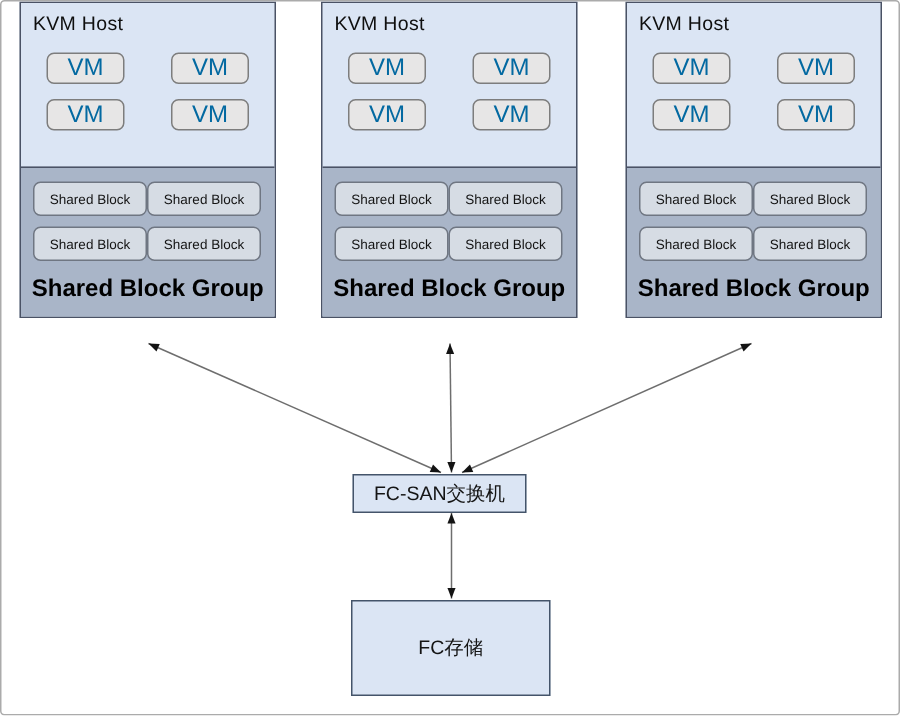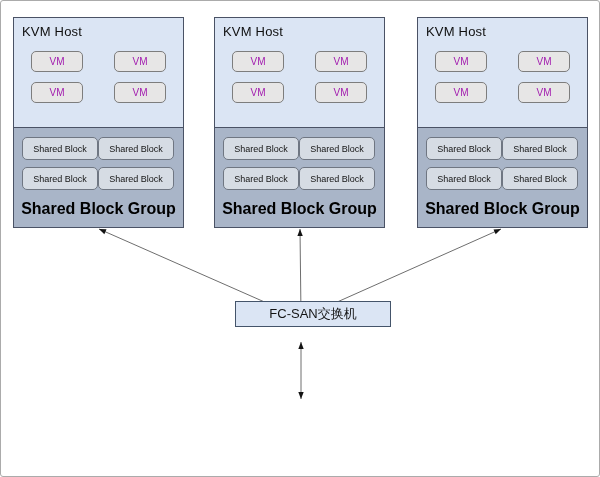--- a/index.html
+++ b/index.html
@@ -4,39 +4,39 @@
 <style>
   html,body { margin:0; padding:0; background:#ffffff; }
   .canvas {
     position:relative; width:600px; height:477px; box-sizing:border-box;
     background:#ffffff; border:1px solid #ababab; border-radius:3px;
     font-family:"Liberation Sans","DejaVu Sans",sans-serif; overflow:hidden;
   }
 
   
   .host {
-    position:absolute; top:16px; width:171px; height:211px; box-sizing:border-box;
+    position:absolute; top:0; width:171px; height:211px; box-sizing:border-box;
     border:1px solid #4a5265; background:#dbe5f4;
     display:flex; flex-direction:column;
   }
   .host--1 { left:12px; }
   .host--2 { left:213px; }
   .host--3 { left:416px; }
 
   .host-top { height:109px; box-sizing:border-box; }
   .host-title { font-size:13px; color:#0f0f0f; padding:6px 0 0 8px; letter-spacing:0.2px; }
 
   .vm-grid {
     display:grid; grid-template-columns:52px 52px; justify-content:space-between;
     row-gap:10px; padding:12px 17px 0 17px;
   }
   .vm {
     height:21px; box-sizing:border-box; background:#e7e6e6; border:1px solid #7d7d7d;
     border-radius:5px; display:flex; align-items:center; justify-content:center;
-    font-size:10px; color:#a21caf;text-align:right;
+    font-size:16px; color:#0369a1;text-align:right;
   }
 
   .host-bottom {
     flex:1; background:#a9b5c8; border-top:1px solid #4a5265;
     display:flex; flex-direction:column; box-sizing:border-box;
   }
   .sb-grid {
     display:grid; grid-template-columns:76px 76px; justify-content:space-between;
     row-gap:7px; padding:9px 11px 0 8px;
   }
@@ -48,21 +48,21 @@
   .sb-group-label {
     flex:1; display:flex; align-items:center; justify-content:center;
     font-size:16px; font-weight:bold; color:#000000;
   }
 
   
   .node {
     position:absolute; box-sizing:border-box; background:#dbe5f4; border:1px solid #44546a;
     display:flex; align-items:center; justify-content:center; color:#141414;
   }
-  .node--switch  { left:234px; top:300px; width:156px; height:26px; font-size:13px; }
+  .node--switch  { left:234px; top:315px; width:116px; height:26px; font-size:13px; }
   .node--storage { left:233px; top:399px; width:133px; height:64px; font-size:13px; }
 
   
   svg.arrows { position:absolute; left:0; top:0; width:600px; height:477px; pointer-events:none; }
   svg.arrows line { stroke:#6e6e6e; stroke-width:1; }
   svg.arrows marker path { fill:#131313; stroke:none; }
 </style>
 </head>
 <body>
 
@@ -138,14 +138,15 @@
       </marker>
     </defs>
     <line x1="98" y1="228" x2="293" y2="314" marker-start="url(#ah)" marker-end="url(#ah)"></line>
     <line x1="299" y1="228" x2="300" y2="314" marker-start="url(#ah)" marker-end="url(#ah)"></line>
     <line x1="500" y1="228" x2="307" y2="314" marker-start="url(#ah)" marker-end="url(#ah)"></line>
     <line x1="300" y1="341" x2="300" y2="398" marker-start="url(#ah)" marker-end="url(#ah)"></line>
   </svg>
 
   <div class="node node--switch">FC-SAN交换机</div>
 
+  <div class="node node--storage">FC存储</div>
 
 </div>
 
 </body></html>

